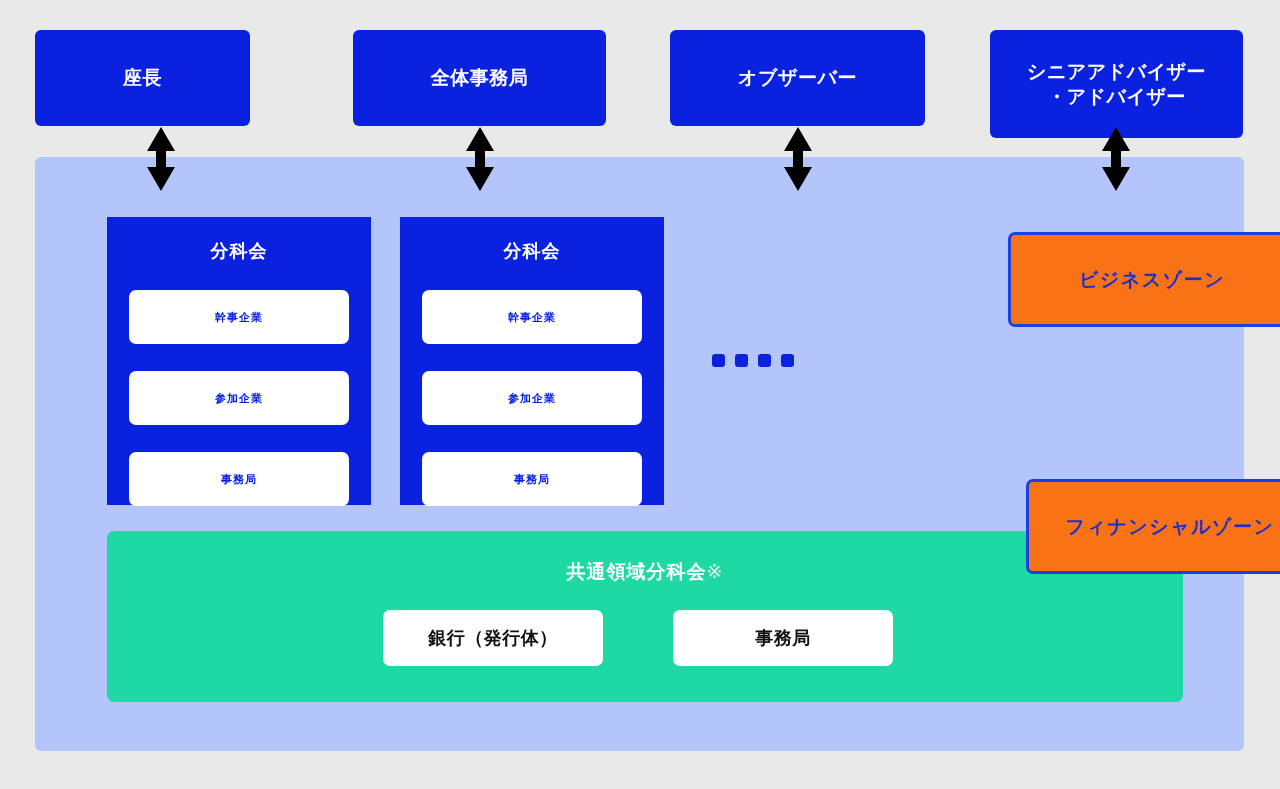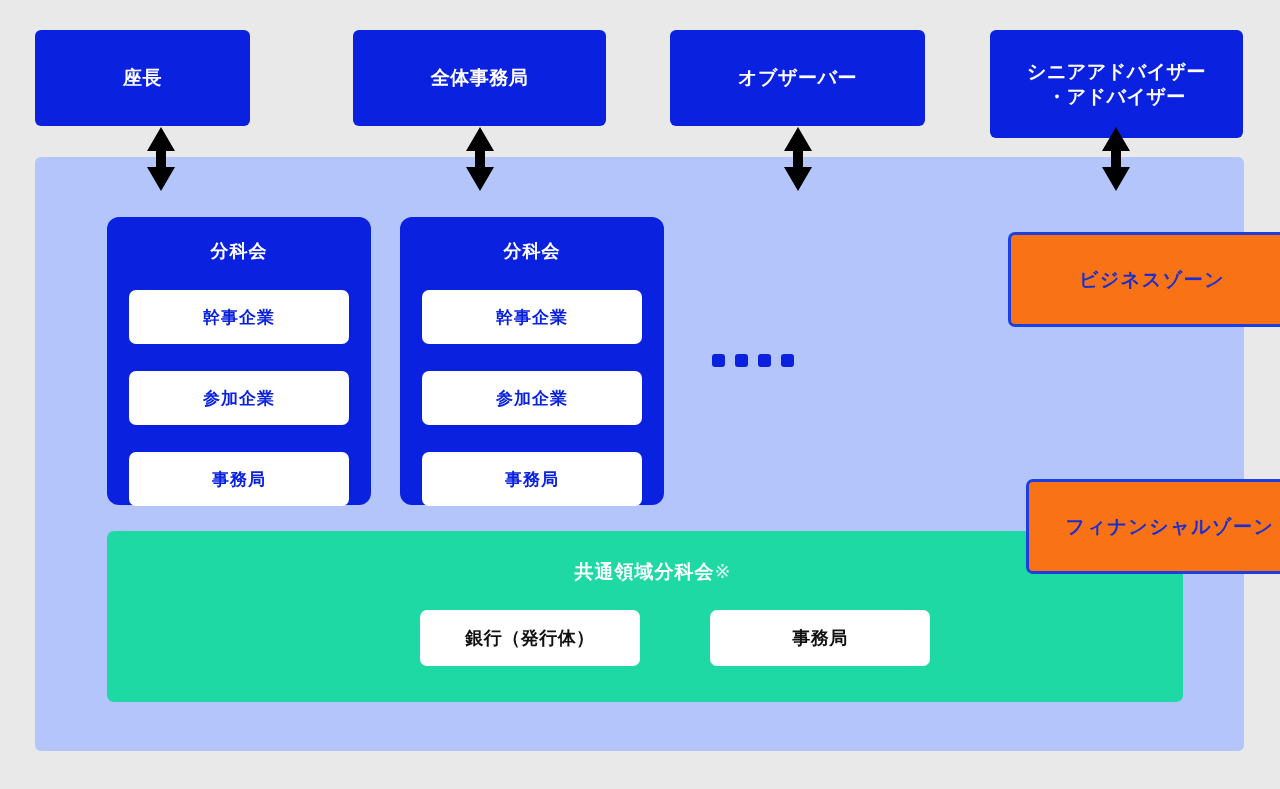--- a/index.html
+++ b/index.html
@@ -54,39 +54,39 @@
   .arrow {
     position: absolute;
     width: 36px;
     height: 64px;
   }
 
   
   .subcommittee {
     position: absolute;
     background: #0a22e0;
-    border-radius: 12px;
+    border-radius: 0;
     box-sizing: border-box;
     padding: 12px 22px 16px 22px;
     font-family: Liberation Mono, monospace;
   }
   .subcommittee-title {
     color: #ffffff;
     font-weight: bold;
     font-size: 18px;
     text-align: center;
     letter-spacing: 1px;
     margin: 10px 0 16px 0;
   }
   .sub-item {
     background: #ffffff;
     border-radius: 7px;
     color: #0a22e0;
     font-weight: bold;
-    font-size: 17px;
+    font-size: 11px;
     text-align: center;
     letter-spacing: 1px;
     height: 54px;
     display: flex;
     align-items: center;
     justify-content: center;
     margin-bottom: 10px;
     margin-top: 27px;
   }
   .sub-item:last-child { margin-bottom: 0; }
@@ -137,39 +137,37 @@
   #green-title {
     position: absolute;
     top: 28px;
     left: 0;
     width: 100%;
     text-align: center;
     color: #ffffff;
     font-weight: bold;
     font-size: 19px;
     letter-spacing: 1px;
-    padding-left: 8px;
   }
   #green-title .ref-mark {
     font-weight: normal;
     opacity: 0.82;
   }
   .green-item {
     position: absolute;
     background: #ffffff;
     border-radius: 7px;
     color: #111111;
     font-weight: bold;
     font-size: 18px;
     letter-spacing: 0.5px;
     display: flex;
     align-items: center;
     justify-content: center;
     height: 56px;
-    margin-left: 37px;
   }
 </style>
 </head>
 <body>
 
 <div id="canvas">
 
   <div id="panel"></div>
 
   <div class="top-box" style="left:35px; top:30px; width:215px; height:96px;">座長</div>

